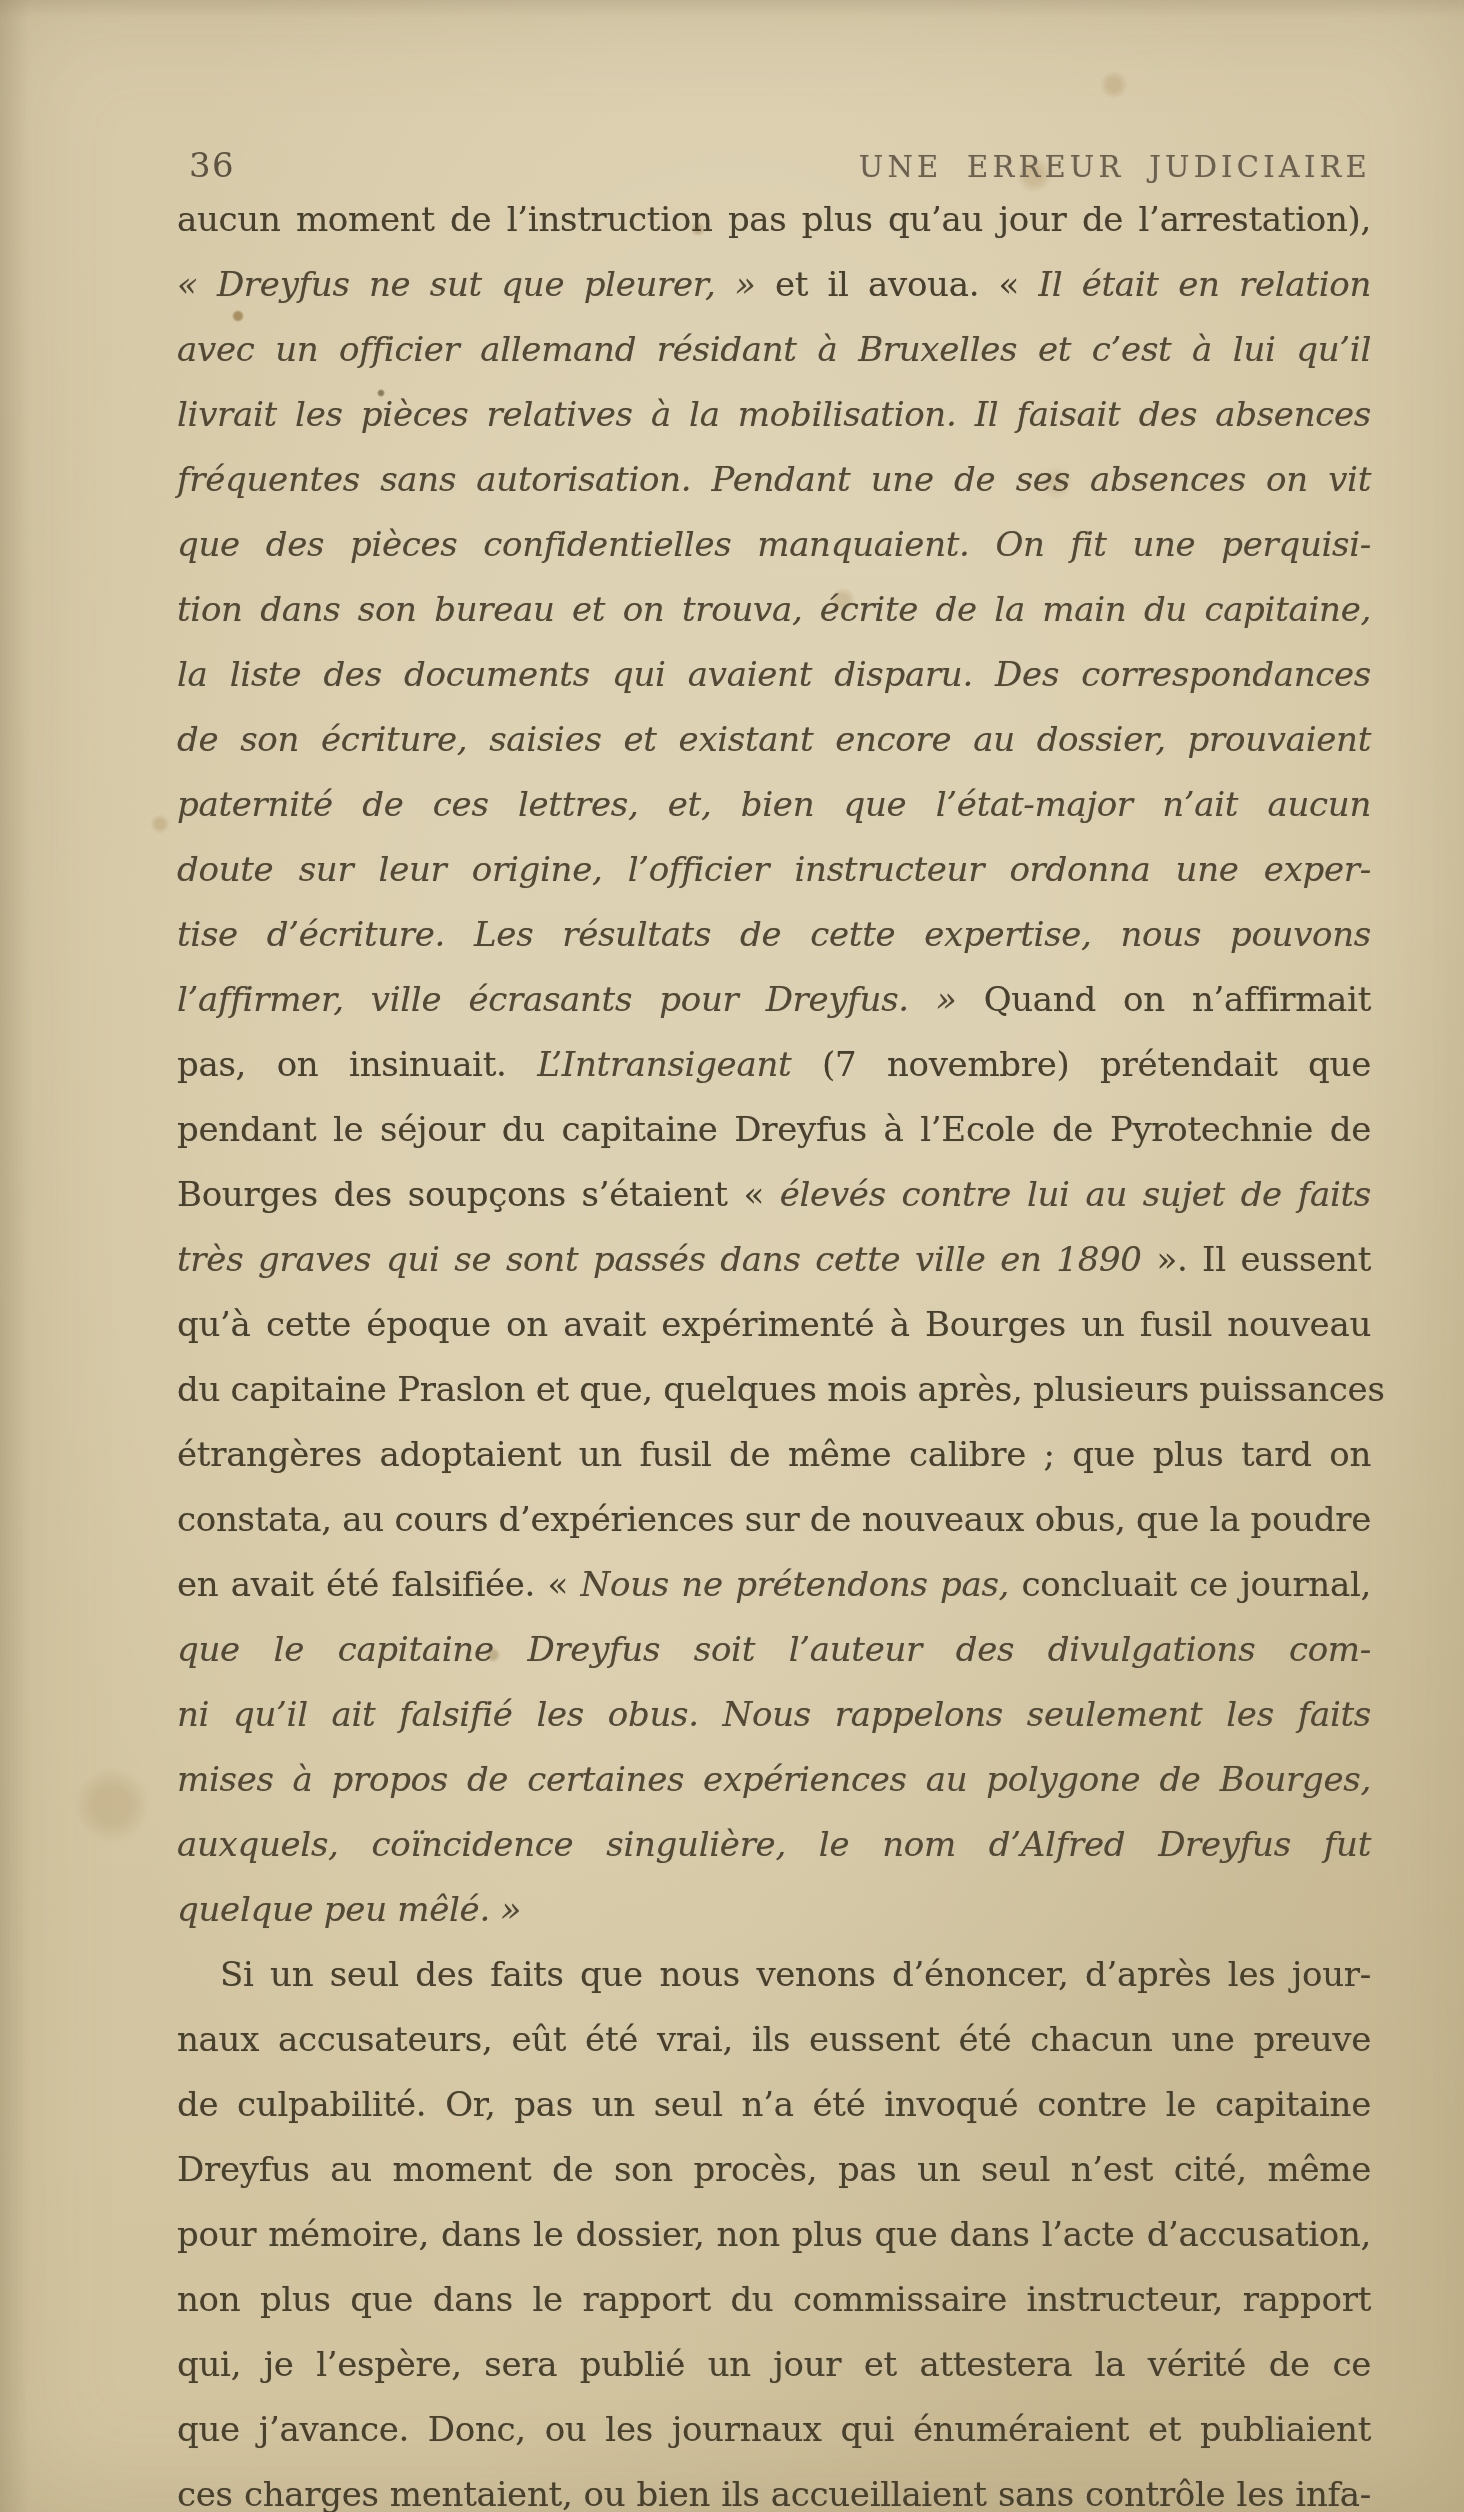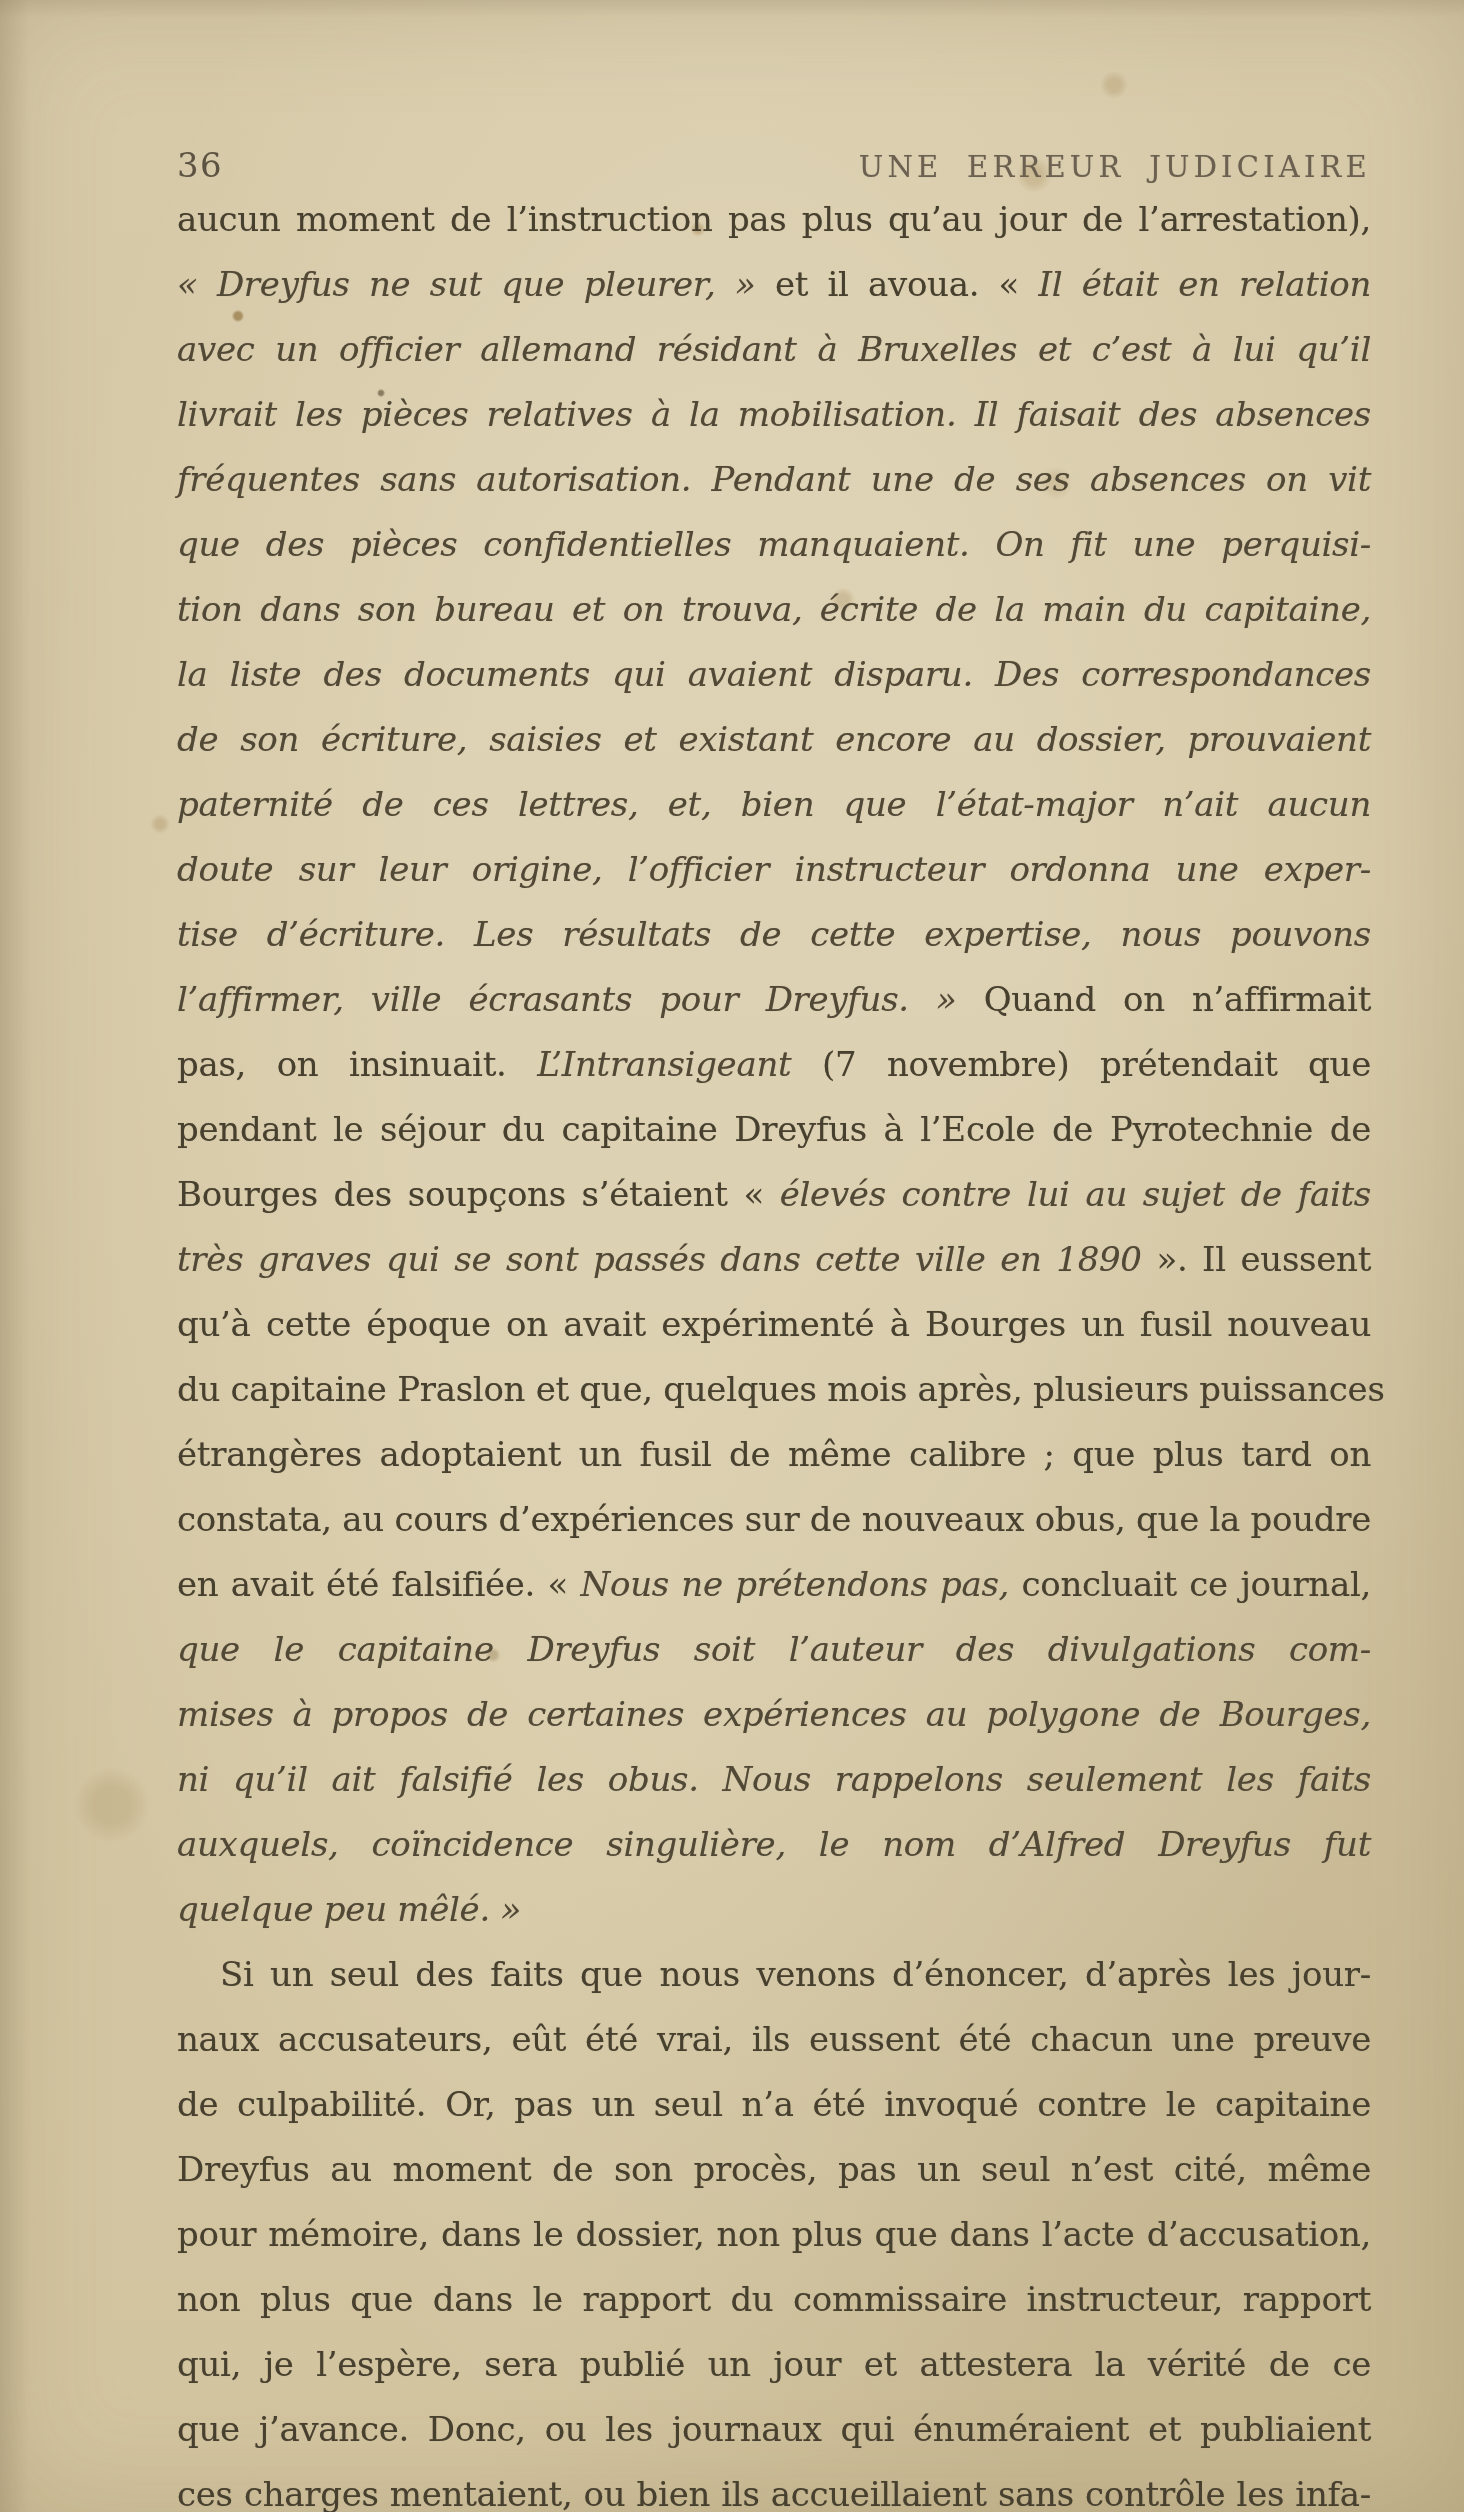--- a/index.html
+++ b/index.html
@@ -37,21 +37,21 @@
   }
   .header-row {
     position: absolute;
     top: 146px;
     left: 177px;
     width: 1194px;
     height: 42px;
   }
   .pagenum {
     position: absolute;
-    left: 0;
+    left: 12px;
     top: 0;
     font-size: 34px;
     line-height: 39px;
     color: var(--ink-light, #5d5342);
     letter-spacing: 1.4px;
   }
   .running-title {
     position: absolute;
     left: 0;
     right: 0;
@@ -114,22 +114,22 @@
       <div class="line"><span class="ro">pas, on insinuait. </span><span class="it">L’Intransigeant</span><span class="ro"> (7 novembre) prétendait que</span></div>
       <div class="line"><span class="ro">pendant le séjour du capitaine Dreyfus à l’Ecole de Pyrotechnie de</span></div>
       <div class="line"><span class="ro">Bourges des soupçons s’étaient «</span><span class="it"> élevés contre lui au sujet de faits</span></div>
       <div class="line"><span class="it">très graves qui se sont passés dans cette ville en 1890</span><span class="ro"> ». Il eussent</span></div>
       <div class="line"><span class="ro">qu’à cette époque on avait expérimenté à Bourges un fusil nouveau</span></div>
       <div class="line"><span class="ro">du capitaine Praslon et que, quelques mois après, plusieurs puissances</span></div>
       <div class="line"><span class="ro">étrangères adoptaient un fusil de même calibre ; que plus tard on</span></div>
       <div class="line"><span class="ro">constata, au cours d’expériences sur de nouveaux obus, que la poudre</span></div>
       <div class="line"><span class="ro">en avait été falsifiée. «</span><span class="it"> Nous ne prétendons pas,</span><span class="ro"> concluait ce journal,</span></div>
       <div class="line"><span class="it">que le capitaine Dreyfus soit l’auteur des divulgations com-</span></div>
+      <div class="line"><span class="it">ni qu’il ait falsifié les obus. Nous rappelons seulement les faits</span></div>
       <div class="line"><span class="it">mises à propos de certaines expériences au polygone de Bourges,</span></div>
-      <div class="line"><span class="it">ni qu’il ait falsifié les obus. Nous rappelons seulement les faits</span></div>
       <div class="line"><span class="it">auxquels, coïncidence singulière, le nom d’Alfred Dreyfus fut</span></div>
       <div class="line flush"><span class="it">quelque peu mêlé. »</span></div>
       <div class="line indent"><span class="ro">Si un seul des faits que nous venons d’énoncer, d’après les jour-</span></div>
       <div class="line"><span class="ro">naux accusateurs, eût été vrai, ils eussent été chacun une preuve</span></div>
       <div class="line"><span class="ro">de culpabilité. Or, pas un seul n’a été invoqué contre le capitaine</span></div>
       <div class="line"><span class="ro">Dreyfus au moment de son procès, pas un seul n’est cité, même</span></div>
       <div class="line"><span class="ro">pour mémoire, dans le dossier, non plus que dans l’acte d’accusation,</span></div>
       <div class="line"><span class="ro">non plus que dans le rapport du commissaire instructeur, rapport</span></div>
       <div class="line"><span class="ro">qui, je l’espère, sera publié un jour et attestera la vérité de ce</span></div>
       <div class="line"><span class="ro">que j’avance. Donc, ou les journaux qui énuméraient et publiaient</span></div>

